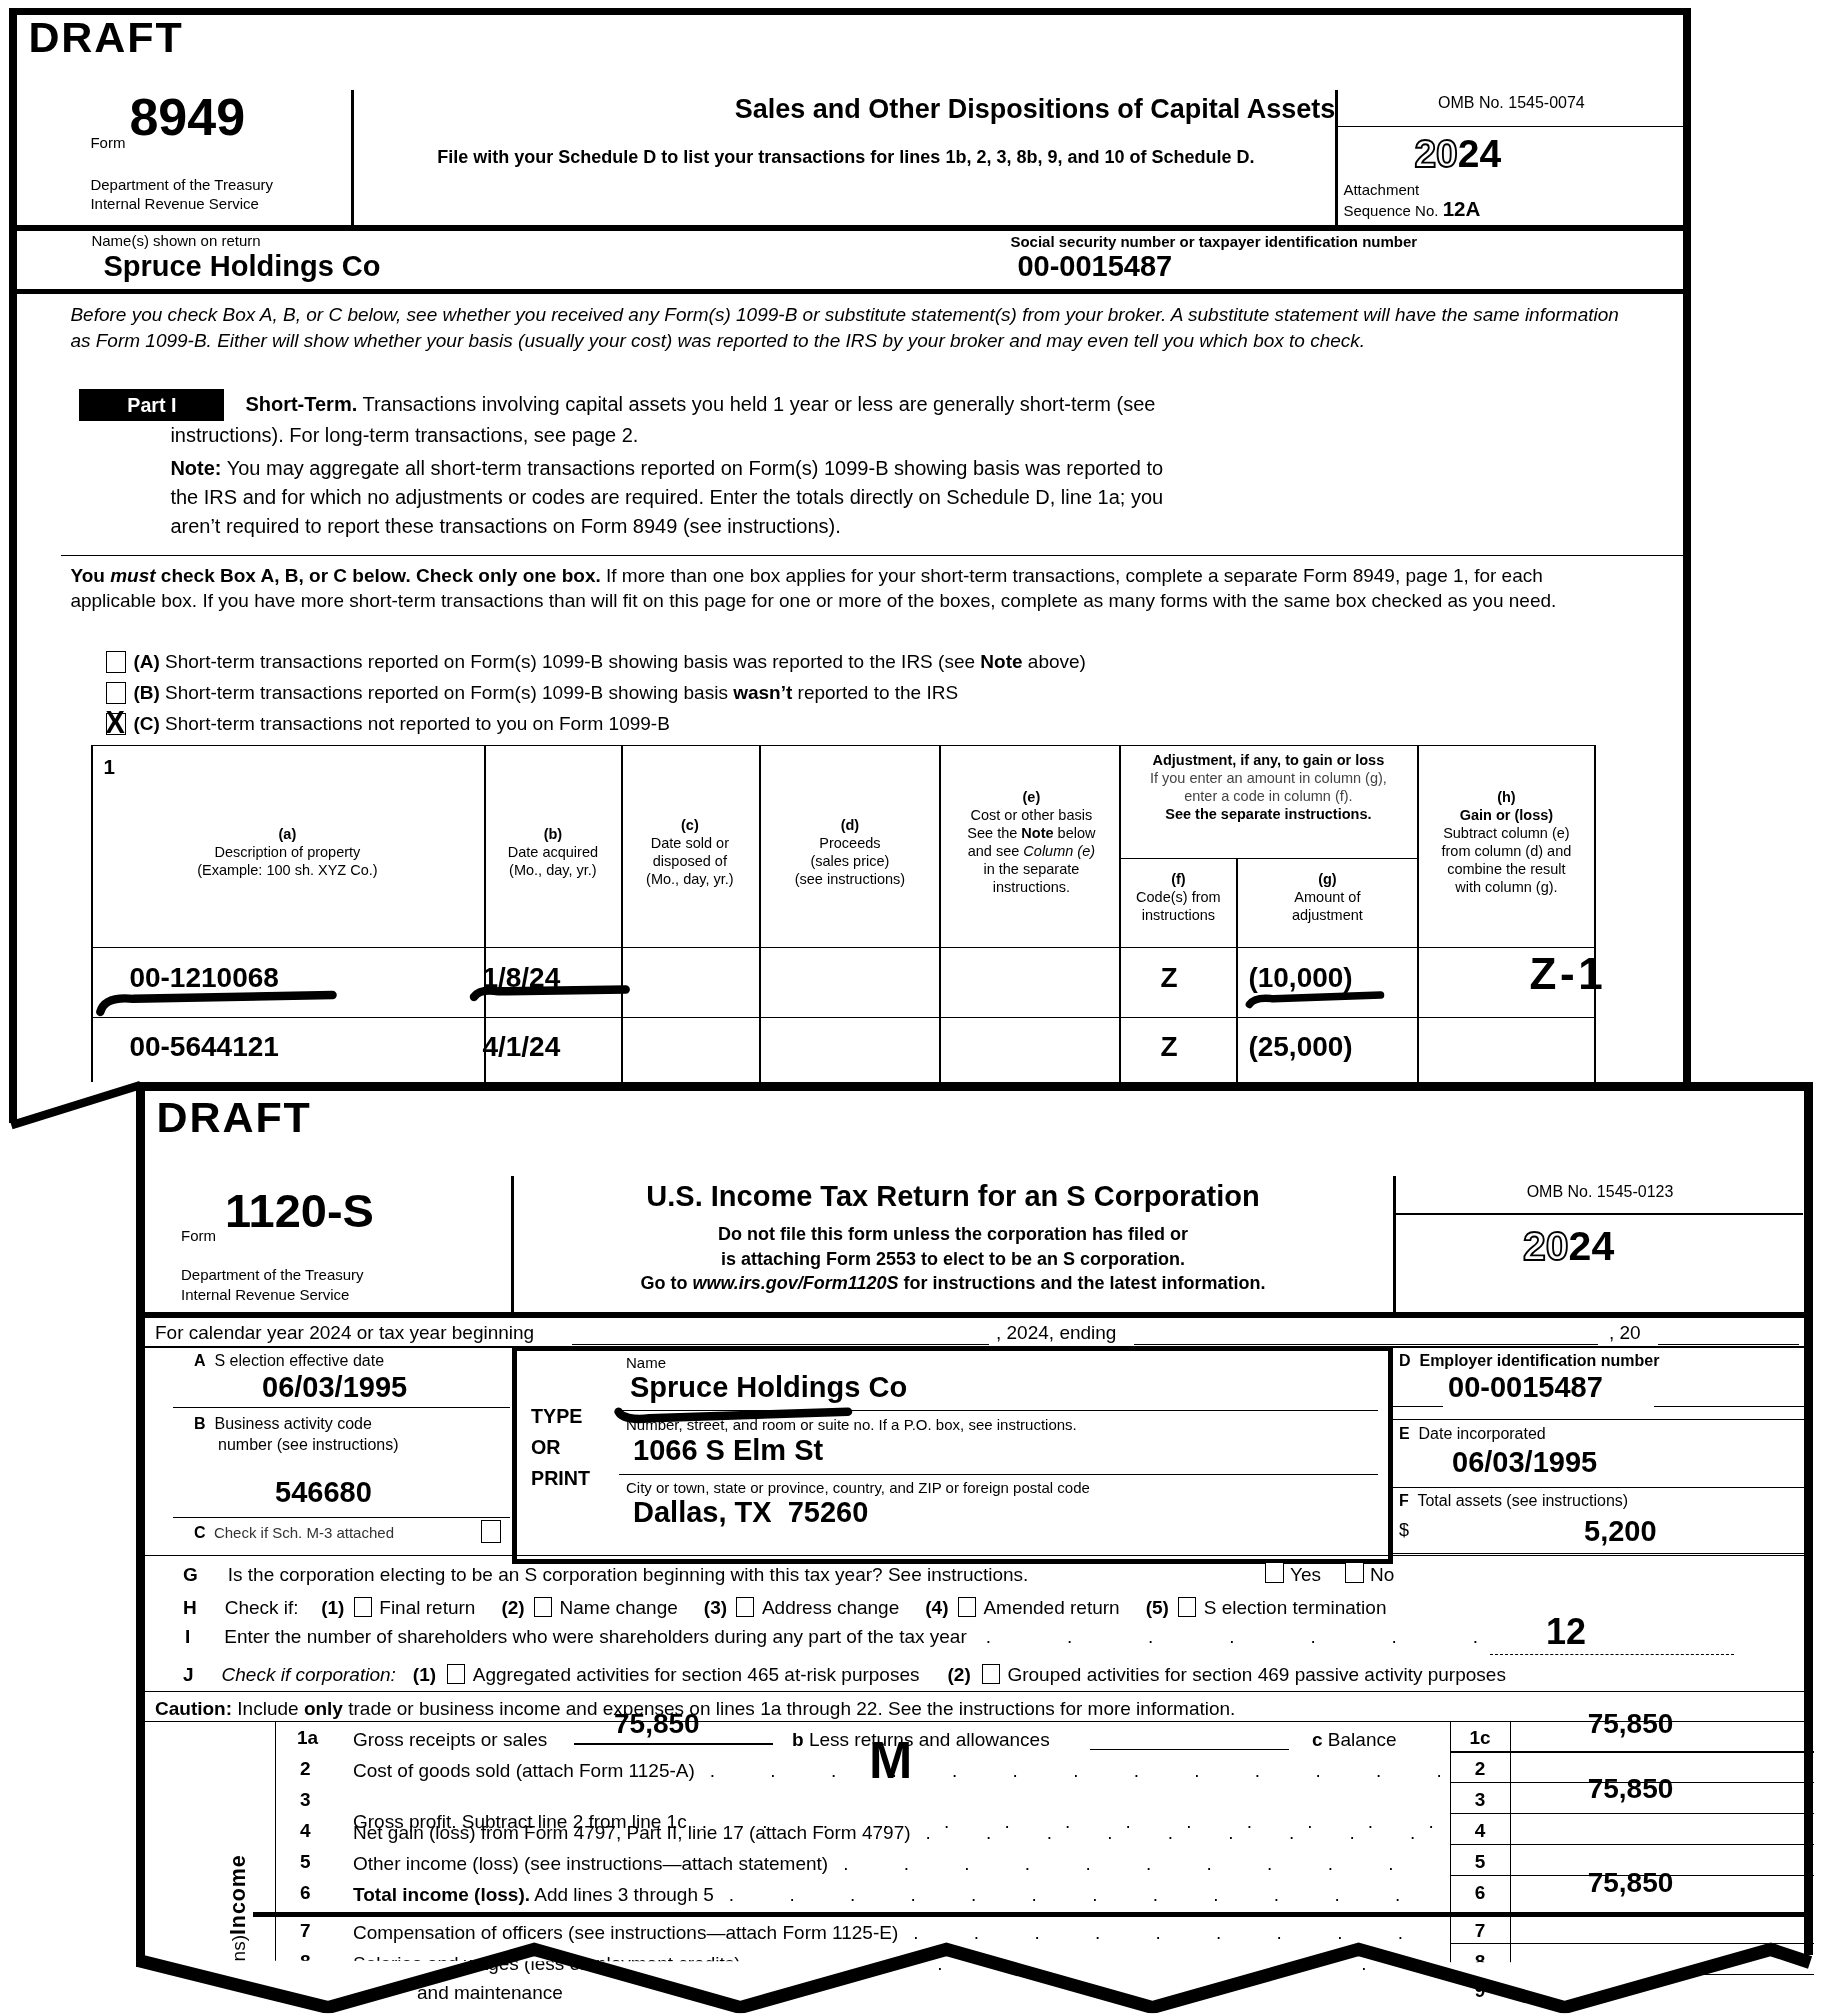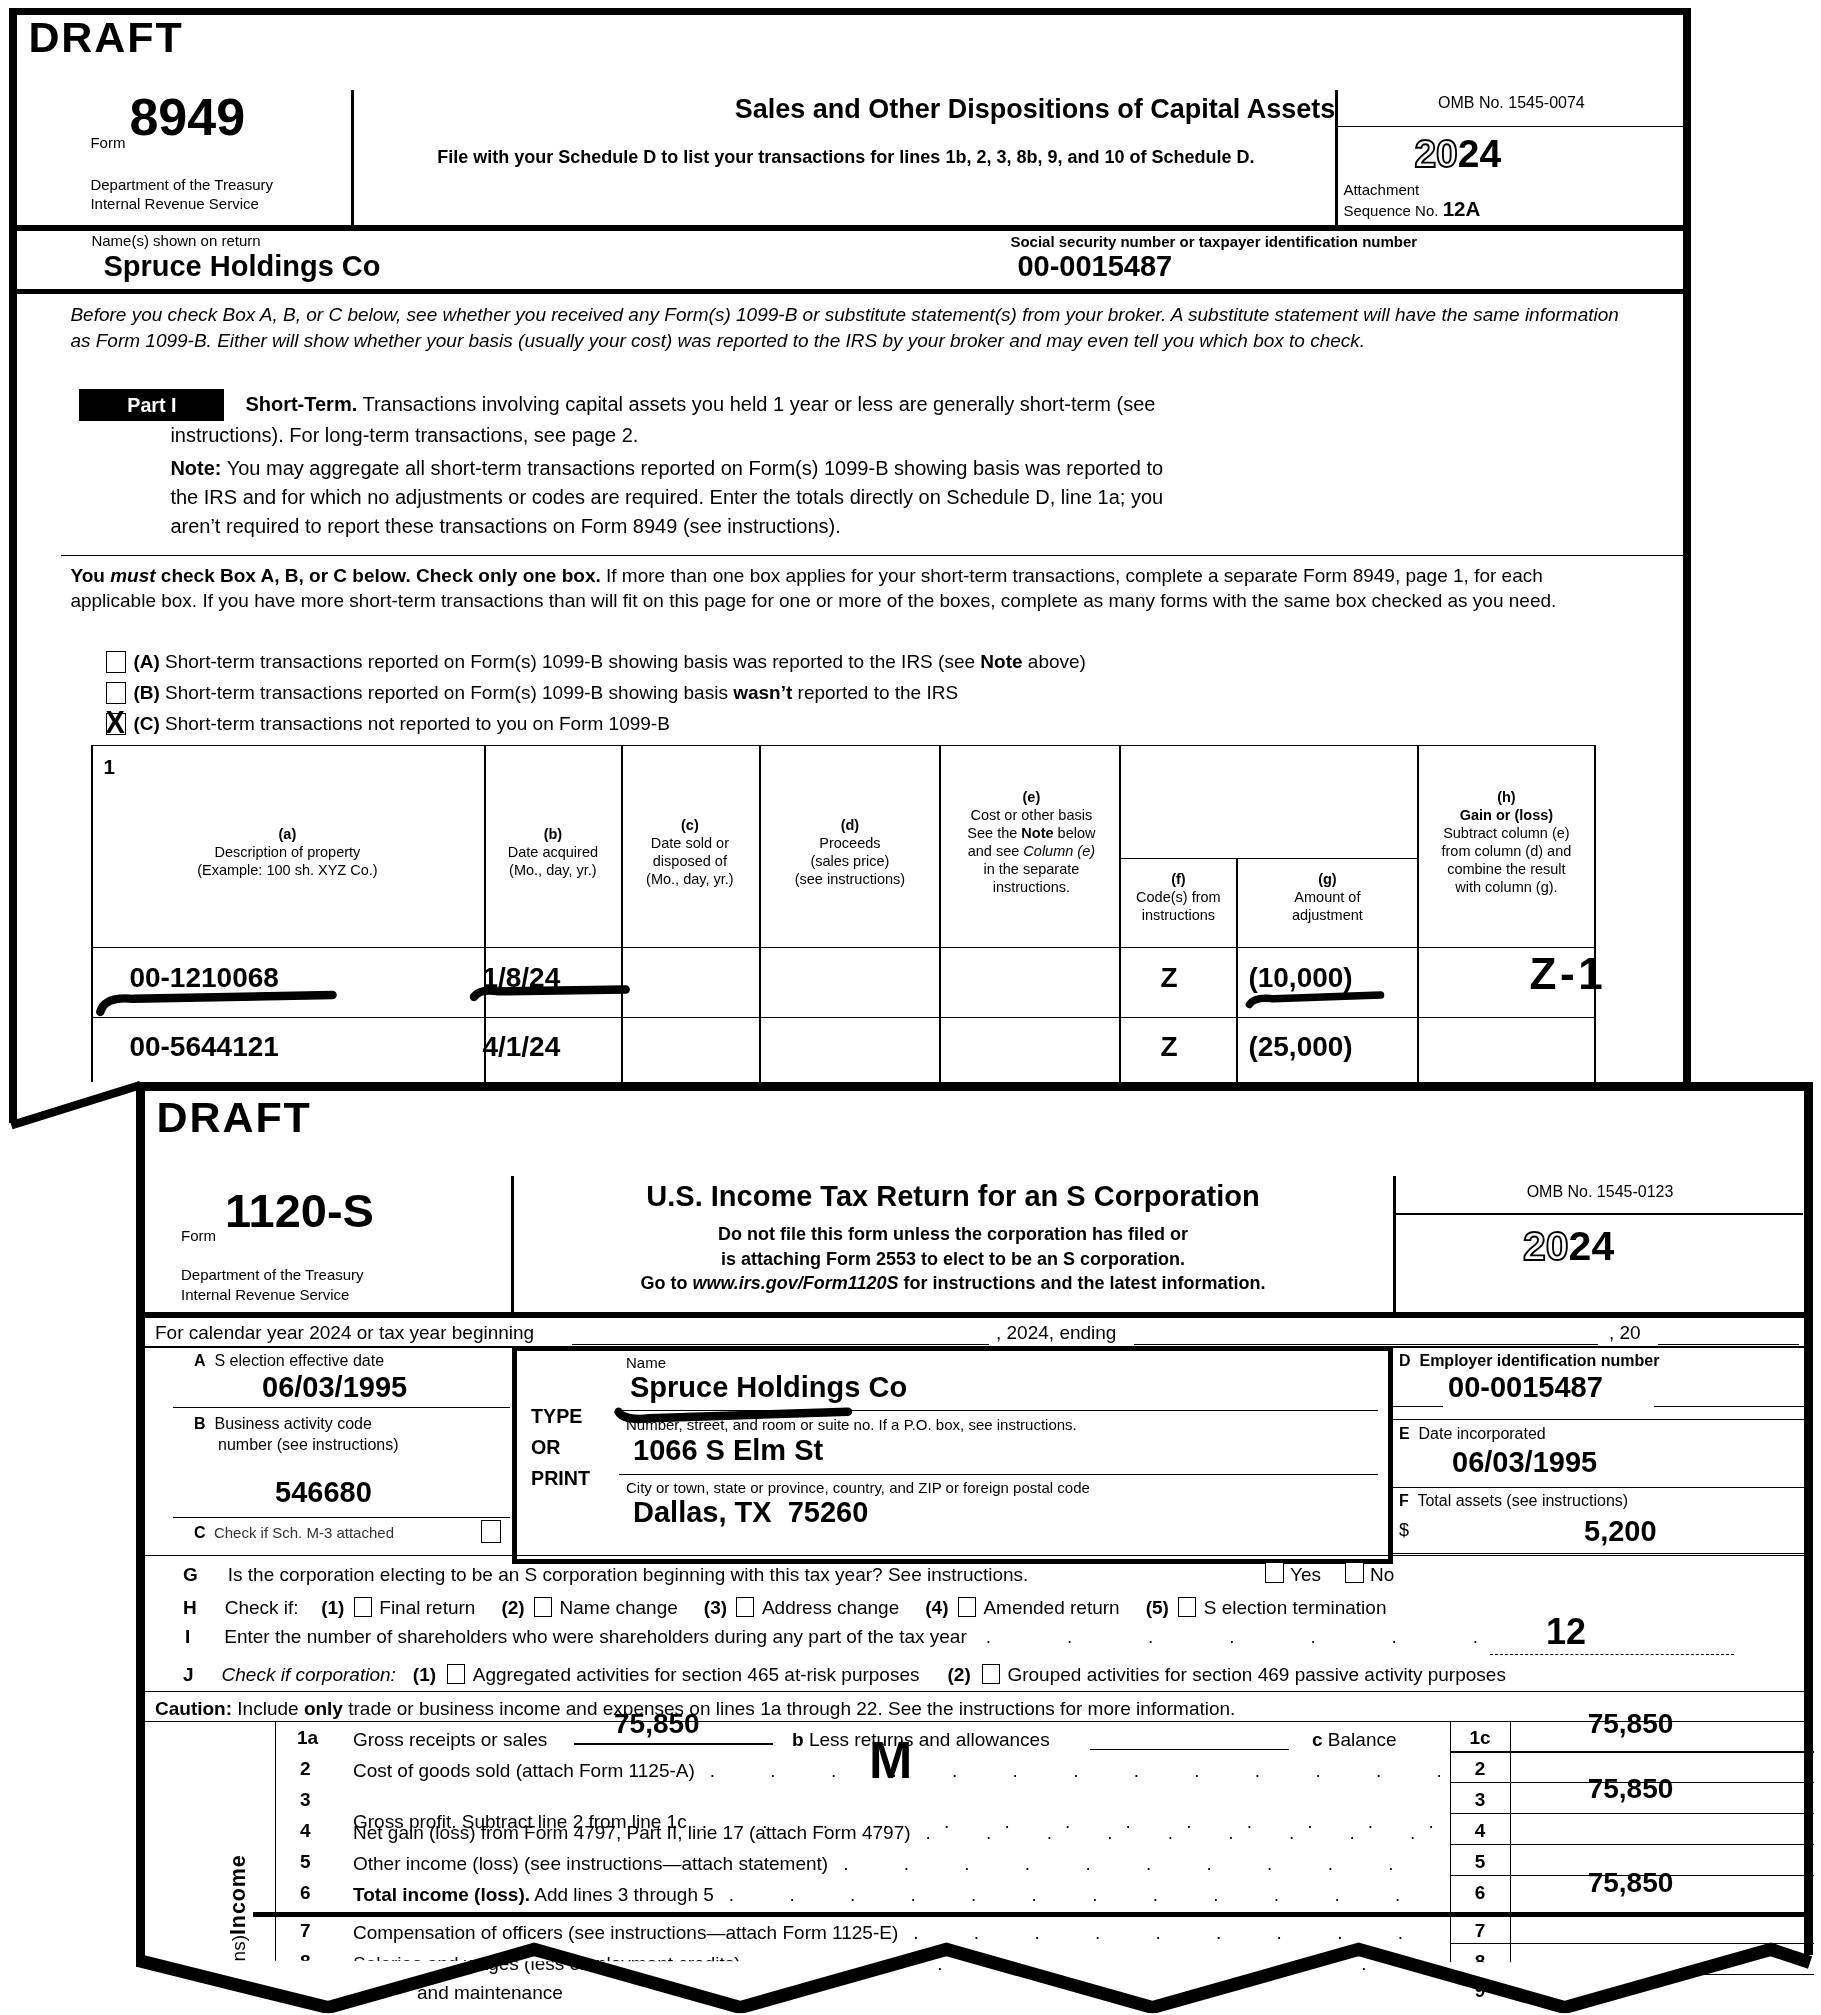--- a/index.html
+++ b/index.html
@@ -138,20 +138,26 @@
     <span>(see instructions)</span>
   </div>
   <div class="abs cellhead" style="left:933px;top:780px;width:178px;">
     <span class="b">(e)</span><br>
     <span>Cost or other basis</span><br>
     <span>See the </span><span class="b">Note</span><span> below</span><br>
     <span>and see </span><span class="i">Column (e)</span><br>
     <span>in the separate</span><br>
     <span>instructions.</span>
   </div>
+  <div class="abs cellhead" style="left:1113px;top:743px;width:292px;">
+    <span class="b">Adjustment, if any, to gain or loss</span><br>
+    <span style="color:#444;">If you enter an amount in column (g),</span><br>
+    <span style="color:#444;">enter a code in column (f).</span><br>
+    <span class="b">See the separate instructions.</span>
+  </div>
   <div class="abs cellhead" style="left:1113px;top:862px;width:112px;">
     <span class="b">(f)</span><br>
     <span>Code(s) from</span><br>
     <span>instructions</span>
   </div>
   <div class="abs cellhead" style="left:1230px;top:862px;width:176px;">
     <span class="b">(g)</span><br>
     <span>Amount of</span><br>
     <span>adjustment</span>
   </div>

